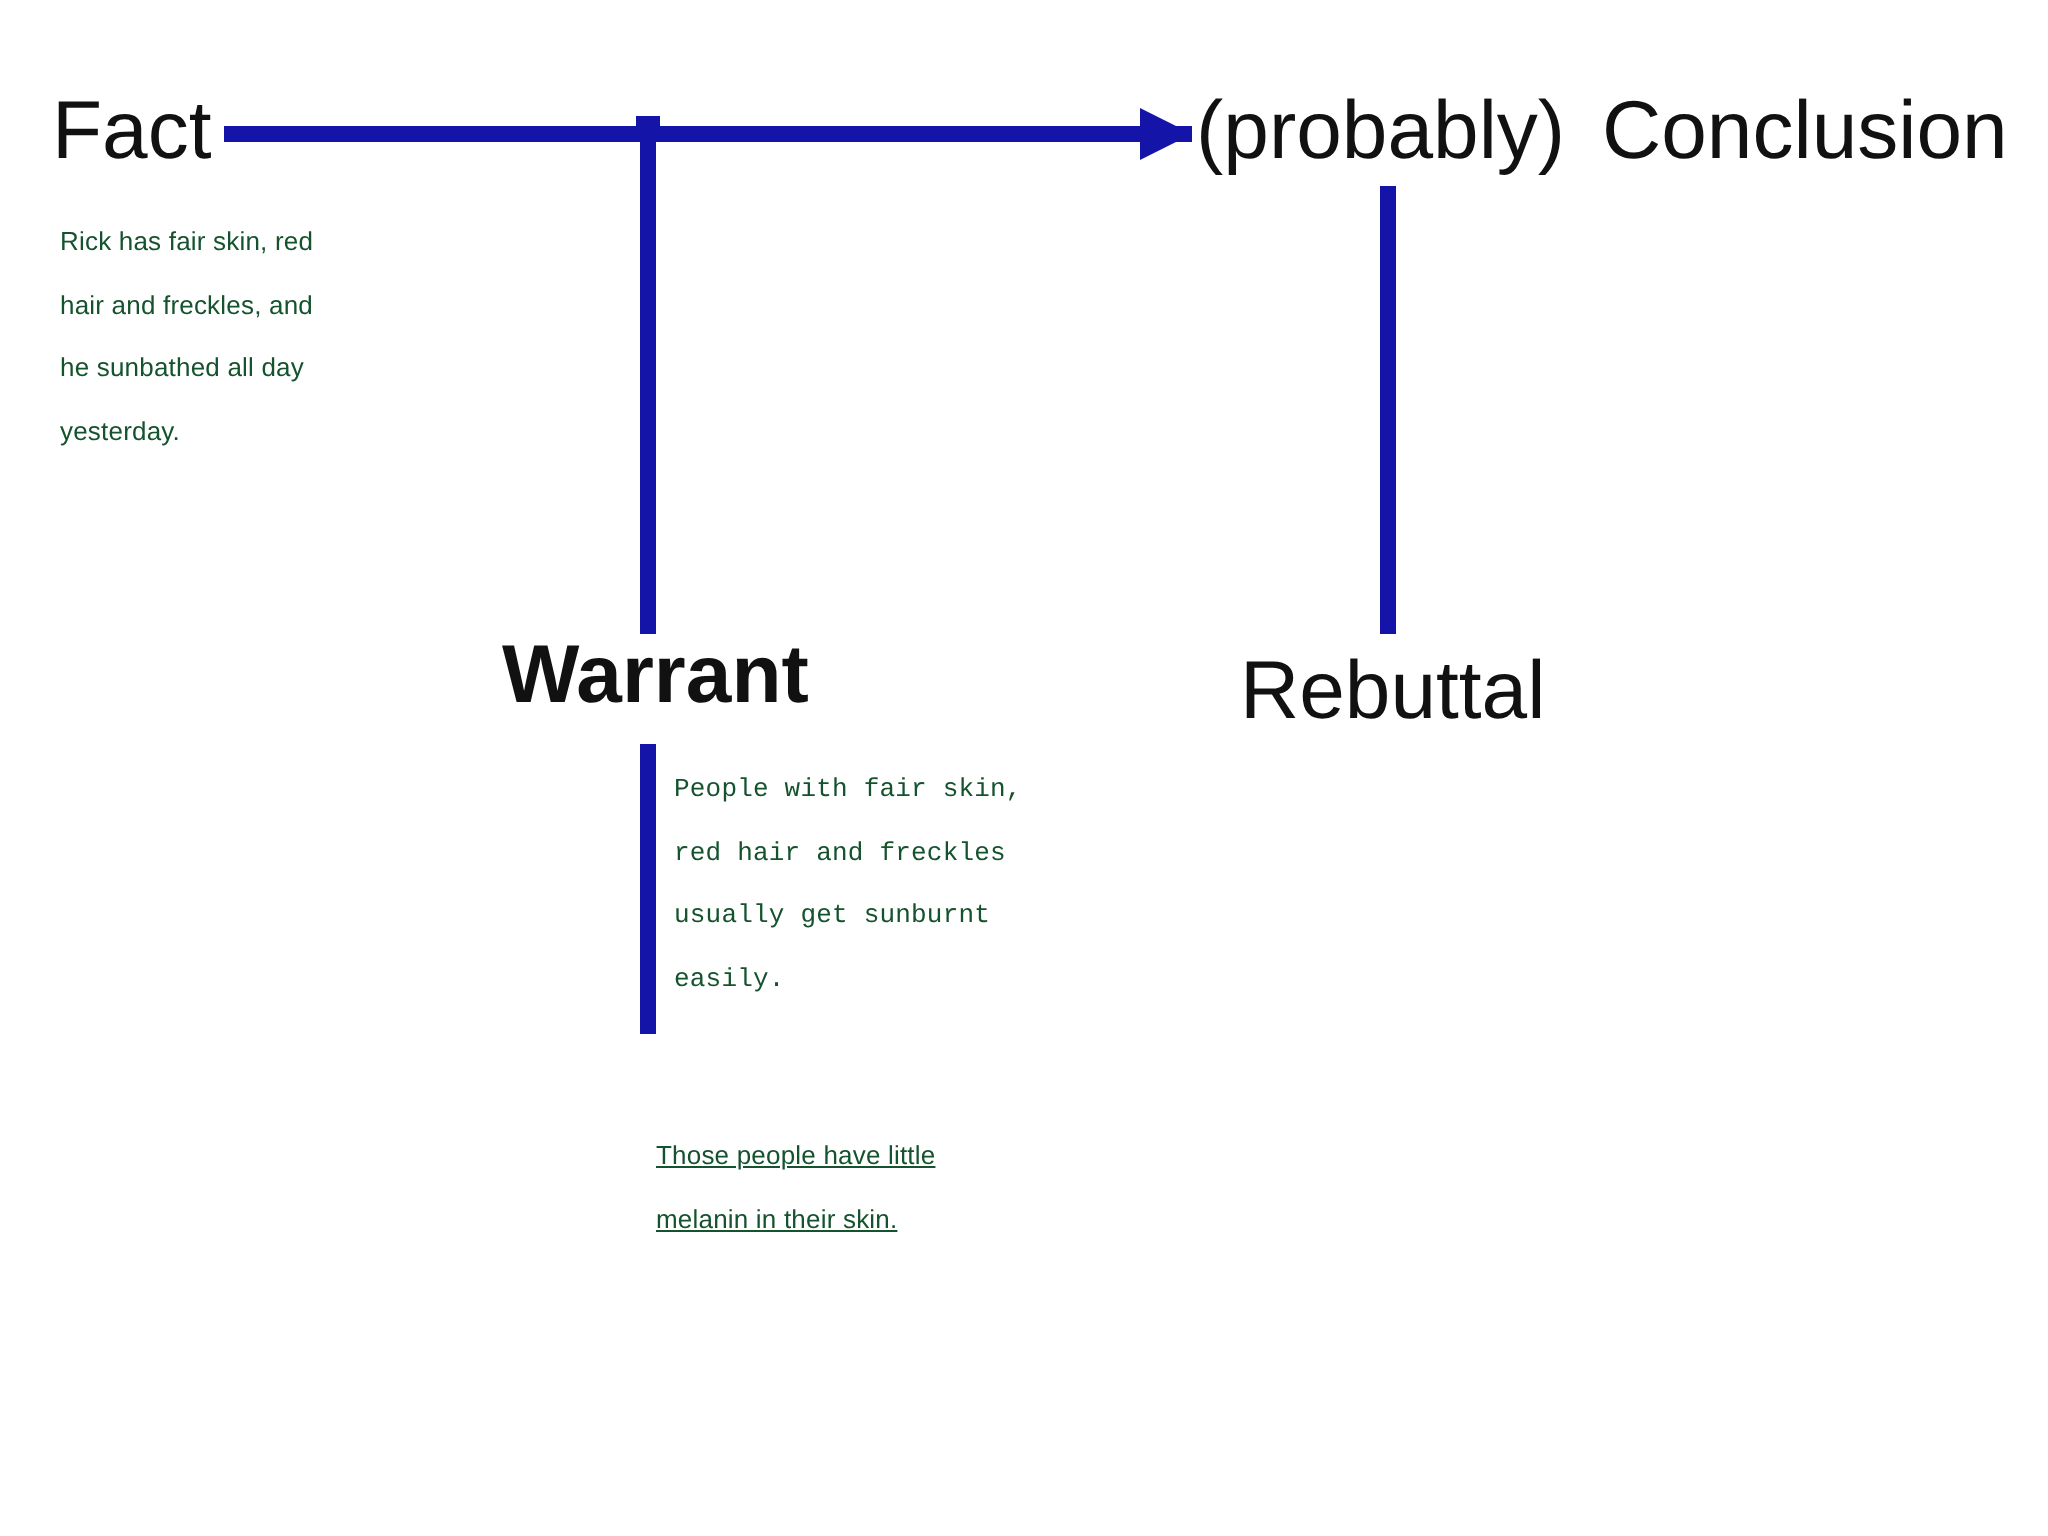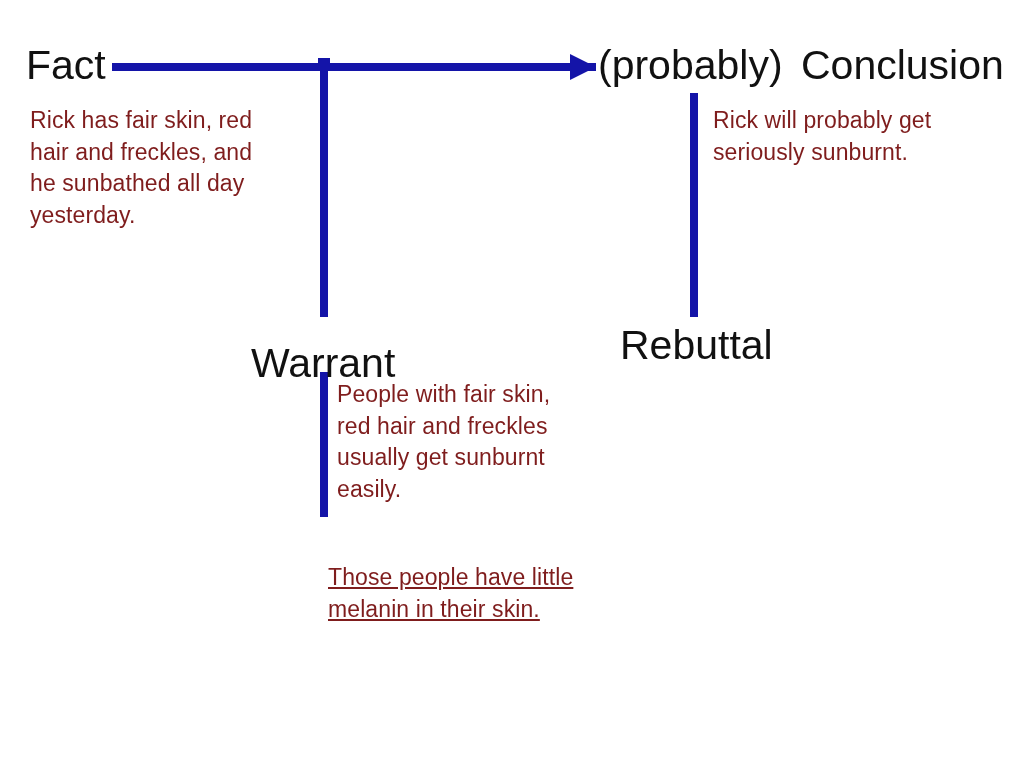--- a/index.html
+++ b/index.html
@@ -28,24 +28,24 @@
     font-weight: 400;
     color: #111111;
     white-space: nowrap;
     letter-spacing: 0px;
   }
 
   
   .body-text {
     position: absolute;
     font-family: "Liberation Sans", sans-serif;
-    font-size: 23px;
+    font-size: 13px;
     line-height: 31.5px;
     font-weight: 400;
-    color: #7f1d1d;
+    color: #14532d;
     white-space: pre-line;
     letter-spacing: 0.1px;
   }
 
   
   .line-h {
     position: absolute;
     background: #1414a8;
     height: 8px;
   }
@@ -90,26 +90,24 @@
 
   <div class="body-text" style="left:30px; top:105px; width:270px;">Rick has fair skin, red
 hair and freckles, and
 he sunbathed all day
 yesterday.</div>
 
   <div class="heading" style="left:801px; top:42px;">Conclusion</div>
 
   <div class="heading" style="left:598px; top:42px;">(probably)</div>
 
-  <div class="body-text" style="left:713px; top:105px; width:290px;">Rick will probably get
-seriously sunburnt.</div>
 
-  <div class="heading" style="left:251px; top:340px;">Warrant</div>
+  <div class="heading" style="left:251px; top:314px;font-weight:bold;">Warrant</div>
 
-  <div class="body-text" style="left:337px; top:379px; width:270px;">People with fair skin,
+  <div class="body-text" style="left:337px; top:379px; width:270px;font-family:Liberation Mono, monospace;">People with fair skin,
 red hair and freckles
 usually get sunburnt
 easily.</div>
 
 
   <div class="body-text" style="left:328px; top:562px; width:290px;text-decoration:underline;">Those people have little
 melanin in their skin.
 Melanin protects
 against sunburn.</div>
 

